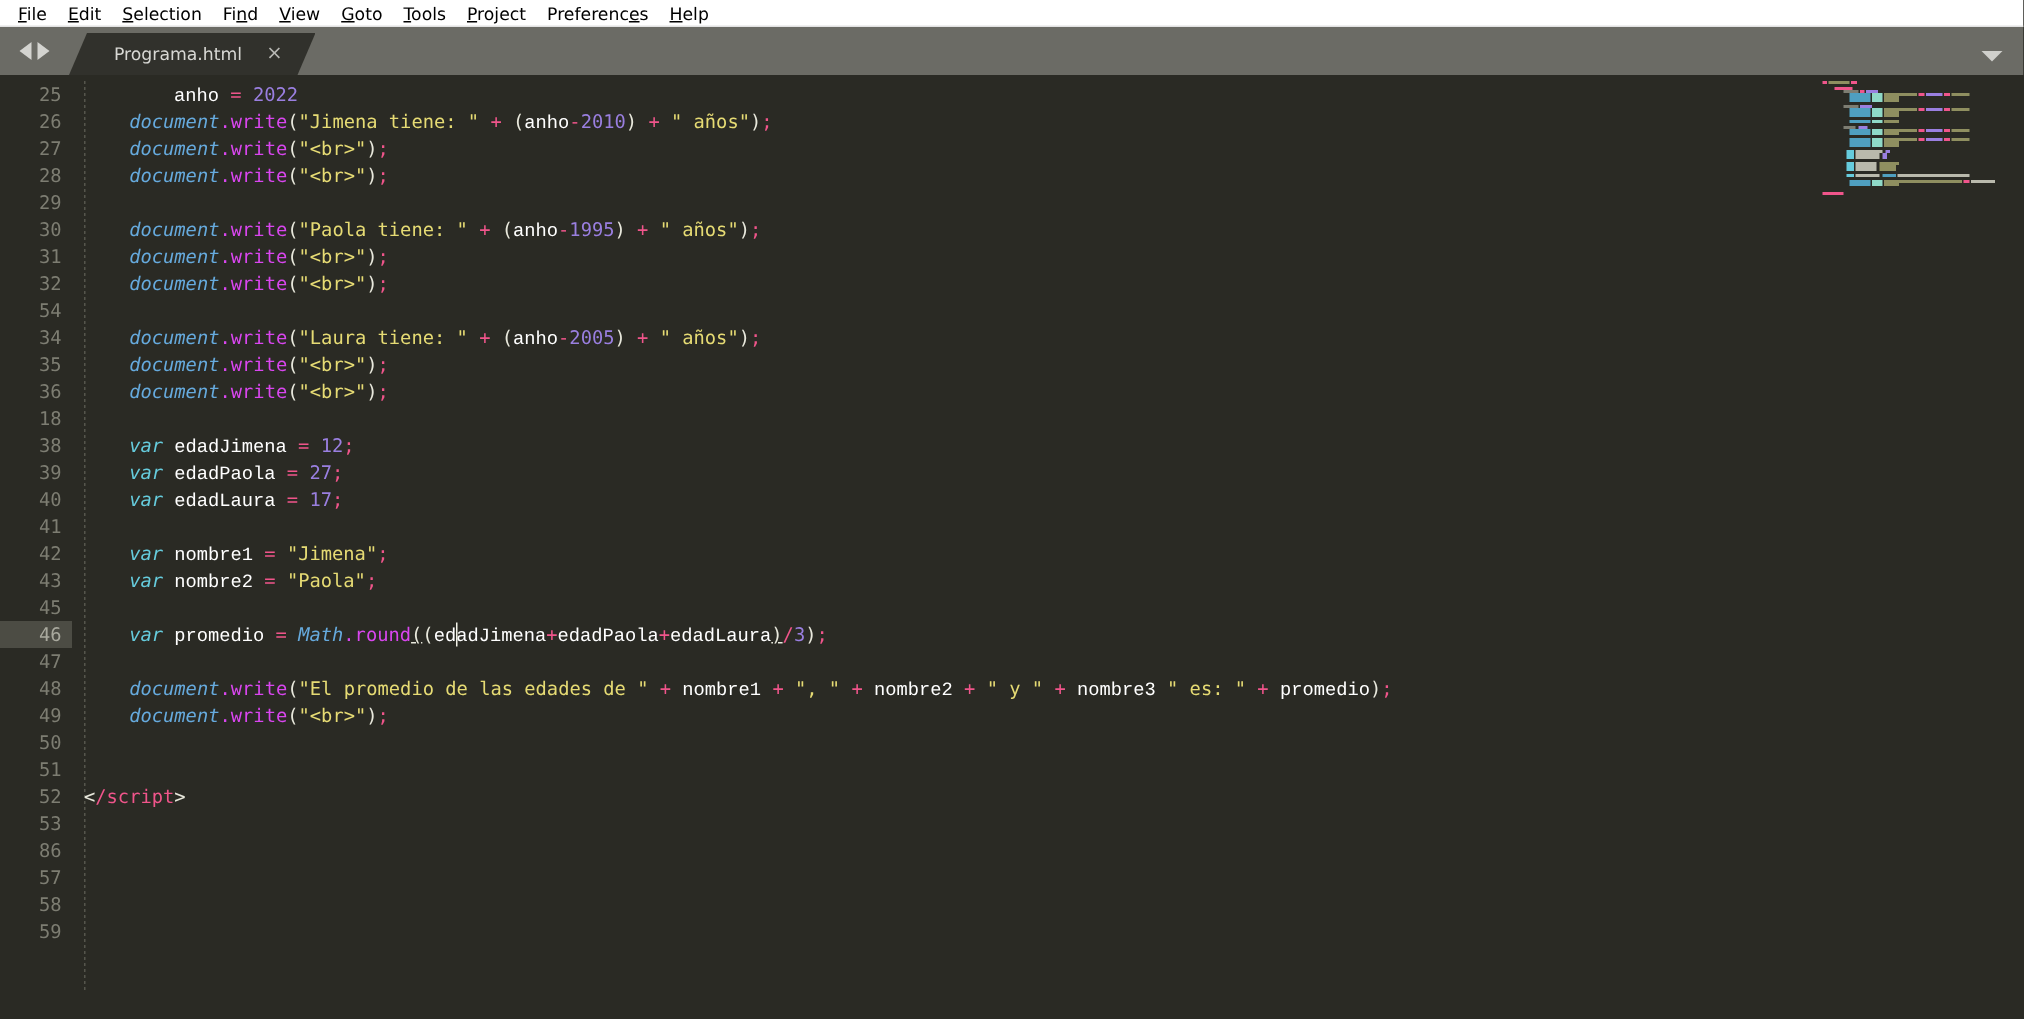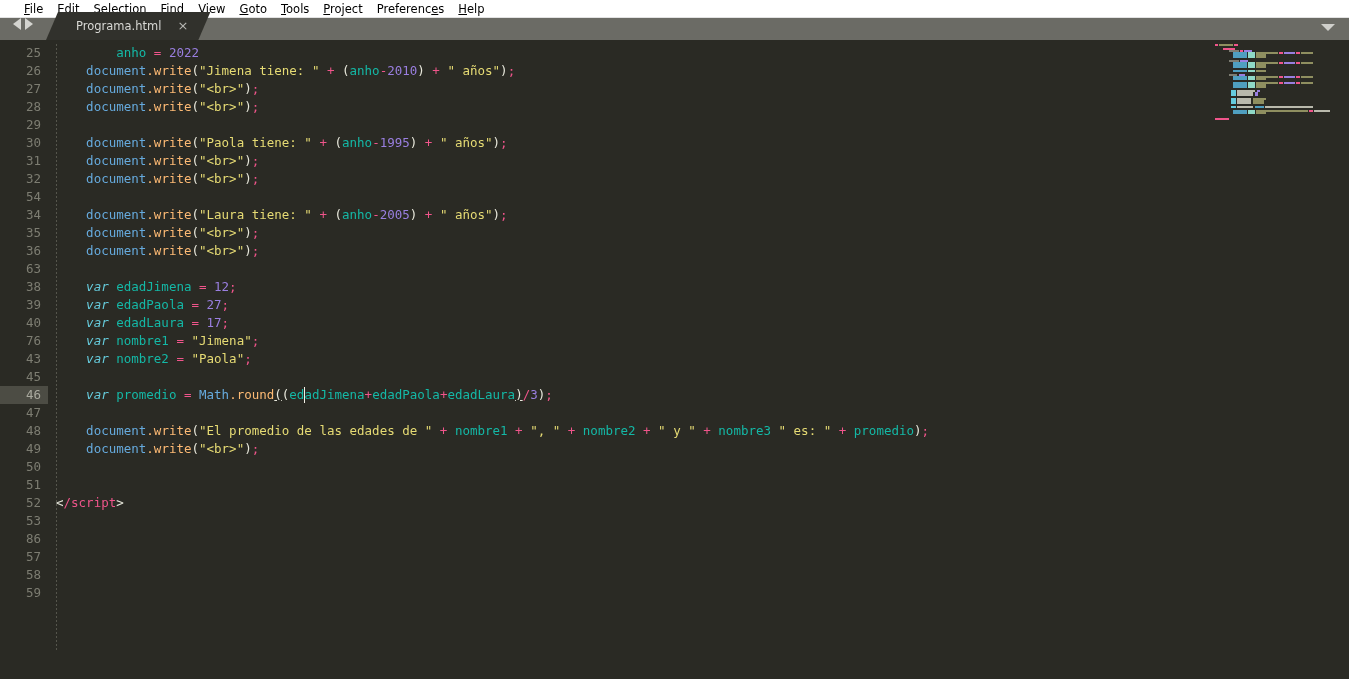--- a/index.html
+++ b/index.html
@@ -9,37 +9,37 @@
     font-family:"DejaVu Sans Mono", monospace;
     overflow:hidden;
   }
 
   
   #menubar {
     height:18px;
     background:#ffffff;
     display:flex;
     align-items:center;
-    padding-left:17px;
+    padding-left:5px;
     border-bottom:1px solid #e2e2e2;
   }
   .menu-item {
     font-family:"DejaVu Sans", sans-serif;
     font-size:11.5px;
     color:#000000;
     padding:0 7px;
     line-height:18px;
     white-space:nowrap;
     cursor:default;
   }
   .menu-item u { text-decoration:underline; }
 
   
   #tabbar {
-    height:22px;
+    height:32px;
     background:#6b6b65;
     display:flex;
     align-items:flex-end;
     position:relative;
   }
   #navarrows {
     width:46px; height:32px;
     display:flex; align-items:center; justify-content:center;
     gap:4px;
   }
@@ -135,28 +135,28 @@
   
   #indent-guide {
     position:absolute;
     left:56px; top:4px;
     width:1px; height:608px;
     background:repeating-linear-gradient(to bottom,#55554c 0,#55554c 2px,transparent 2px,transparent 4px);
     z-index:0;
   }
 
   
-  .t-obj   { color:#66aadd; }
+  .t-obj   { color:#66aadd; font-style:italic; }
   .t-kw    { color:#66ccdd; font-style:italic; }
-  .t-fn    { color:#fdba74; }
+  .t-fn    { color:#d946ef; }
   .t-str   { color:#e6db74; }
   .t-num   { color:#9a7fe0; }
   .t-op    { color:#f0558b; }
   .t-punc  { color:#e8e8dc; }
-  .t-id    { color:#14b8a6; }
+  .t-id    { color:#ffffff;font-family:Liberation Mono, monospace; }
   .t-tag   { color:#f0558b; }
   .t-ang   { color:#e8e8dc; }
   .t-match { text-decoration:underline; }
 
   
   #cursor {
     position:absolute;
     width:1px; height:16px;
     background:#f2f2e8;
     top:1px;
@@ -209,25 +209,26 @@
       <div class="line"><div class="gutter">27</div><div class="code"><span class="t-punc">    </span><span class="t-obj">document</span><span class="t-fn">.write</span><span class="t-punc">(</span><span class="t-str">"&lt;br&gt;"</span><span class="t-punc">)</span><span class="t-op">;</span></div></div>
       <div class="line"><div class="gutter">28</div><div class="code"><span class="t-punc">    </span><span class="t-obj">document</span><span class="t-fn">.write</span><span class="t-punc">(</span><span class="t-str">"&lt;br&gt;"</span><span class="t-punc">)</span><span class="t-op">;</span></div></div>
       <div class="line"><div class="gutter">29</div><div class="code"></div></div>
       <div class="line"><div class="gutter">30</div><div class="code"><span class="t-punc">    </span><span class="t-obj">document</span><span class="t-fn">.write</span><span class="t-punc">(</span><span class="t-str">"Paola tiene: "</span><span class="t-op"> + </span><span class="t-punc">(</span><span class="t-id">anho</span><span class="t-op">-</span><span class="t-num">1995</span><span class="t-punc">)</span><span class="t-op"> + </span><span class="t-str">" años"</span><span class="t-punc">)</span><span class="t-op">;</span></div></div>
       <div class="line"><div class="gutter">31</div><div class="code"><span class="t-punc">    </span><span class="t-obj">document</span><span class="t-fn">.write</span><span class="t-punc">(</span><span class="t-str">"&lt;br&gt;"</span><span class="t-punc">)</span><span class="t-op">;</span></div></div>
       <div class="line"><div class="gutter">32</div><div class="code"><span class="t-punc">    </span><span class="t-obj">document</span><span class="t-fn">.write</span><span class="t-punc">(</span><span class="t-str">"&lt;br&gt;"</span><span class="t-punc">)</span><span class="t-op">;</span></div></div>
       <div class="line"><div class="gutter">54</div><div class="code"></div></div>
       <div class="line"><div class="gutter">34</div><div class="code"><span class="t-punc">    </span><span class="t-obj">document</span><span class="t-fn">.write</span><span class="t-punc">(</span><span class="t-str">"Laura tiene: "</span><span class="t-op"> + </span><span class="t-punc">(</span><span class="t-id">anho</span><span class="t-op">-</span><span class="t-num">2005</span><span class="t-punc">)</span><span class="t-op"> + </span><span class="t-str">" años"</span><span class="t-punc">)</span><span class="t-op">;</span></div></div>
       <div class="line"><div class="gutter">35</div><div class="code"><span class="t-punc">    </span><span class="t-obj">document</span><span class="t-fn">.write</span><span class="t-punc">(</span><span class="t-str">"&lt;br&gt;"</span><span class="t-punc">)</span><span class="t-op">;</span></div></div>
       <div class="line"><div class="gutter">36</div><div class="code"><span class="t-punc">    </span><span class="t-obj">document</span><span class="t-fn">.write</span><span class="t-punc">(</span><span class="t-str">"&lt;br&gt;"</span><span class="t-punc">)</span><span class="t-op">;</span></div></div>
-      <div class="line"><div class="gutter">63</div><div class="code"></div></div>
+      <div class="line"><div class="gutter">18</div><div class="code"></div></div>
       <div class="line"><div class="gutter">38</div><div class="code"><span class="t-punc">    </span><span class="t-kw">var</span><span class="t-id"> edadJimena </span><span class="t-op">=</span><span class="t-num"> 12</span><span class="t-op">;</span></div></div>
       <div class="line"><div class="gutter">39</div><div class="code"><span class="t-punc">    </span><span class="t-kw">var</span><span class="t-id"> edadPaola </span><span class="t-op">=</span><span class="t-num"> 27</span><span class="t-op">;</span></div></div>
       <div class="line"><div class="gutter">40</div><div class="code"><span class="t-punc">    </span><span class="t-kw">var</span><span class="t-id"> edadLaura </span><span class="t-op">=</span><span class="t-num"> 17</span><span class="t-op">;</span></div></div>
-      <div class="line"><div class="gutter">76</div><div class="code"><span class="t-punc">    </span><span class="t-kw">var</span><span class="t-id"> nombre1 </span><span class="t-op">=</span><span class="t-str"> "Jimena"</span><span class="t-op">;</span></div></div>
+      <div class="line"><div class="gutter">41</div><div class="code"></div></div>
+      <div class="line"><div class="gutter">42</div><div class="code"><span class="t-punc">    </span><span class="t-kw">var</span><span class="t-id"> nombre1 </span><span class="t-op">=</span><span class="t-str"> "Jimena"</span><span class="t-op">;</span></div></div>
       <div class="line"><div class="gutter">43</div><div class="code"><span class="t-punc">    </span><span class="t-kw">var</span><span class="t-id"> nombre2 </span><span class="t-op">=</span><span class="t-str"> "Paola"</span><span class="t-op">;</span></div></div>
       <div class="line"><div class="gutter">45</div><div class="code"></div></div>
       <div class="line active"><div class="gutter">46</div><div class="code"><span class="t-punc">    </span><span class="t-kw">var</span><span class="t-id"> promedio </span><span class="t-op">=</span><span class="t-obj"> Math</span><span class="t-fn">.round</span><span class="t-punc t-match">(</span><span class="t-punc">(</span><span class="t-id">edadJimena</span><span class="t-op">+</span><span class="t-id">edadPaola</span><span class="t-op">+</span><span class="t-id">edadLaura</span><span class="t-punc t-match">)</span><span class="t-op">/</span><span class="t-num">3</span><span class="t-punc">)</span><span class="t-op">;</span></div><div id="cursor" style="left: 304px;"></div></div>
       <div class="line"><div class="gutter">47</div><div class="code"></div></div>
       <div class="line"><div class="gutter">48</div><div class="code"><span class="t-punc">    </span><span class="t-obj">document</span><span class="t-fn">.write</span><span class="t-punc">(</span><span class="t-str">"El promedio de las edades de "</span><span class="t-op"> + </span><span class="t-id">nombre1</span><span class="t-op"> + </span><span class="t-str">", "</span><span class="t-op"> + </span><span class="t-id">nombre2</span><span class="t-op"> + </span><span class="t-str">" y "</span><span class="t-op"> + </span><span class="t-id">nombre3</span><span class="t-str"> " es: "</span><span class="t-op"> + </span><span class="t-id">promedio</span><span class="t-punc">)</span><span class="t-op">;</span></div></div>
       <div class="line"><div class="gutter">49</div><div class="code"><span class="t-punc">    </span><span class="t-obj">document</span><span class="t-fn">.write</span><span class="t-punc">(</span><span class="t-str">"&lt;br&gt;"</span><span class="t-punc">)</span><span class="t-op">;</span></div></div>
       <div class="line"><div class="gutter">50</div><div class="code"></div></div>
       <div class="line"><div class="gutter">51</div><div class="code"></div></div>
       <div class="line"><div class="gutter">52</div><div class="code"><span class="t-ang">&lt;</span><span class="t-tag">/script</span><span class="t-ang">&gt;</span></div></div>
       <div class="line"><div class="gutter">53</div><div class="code"></div></div>

